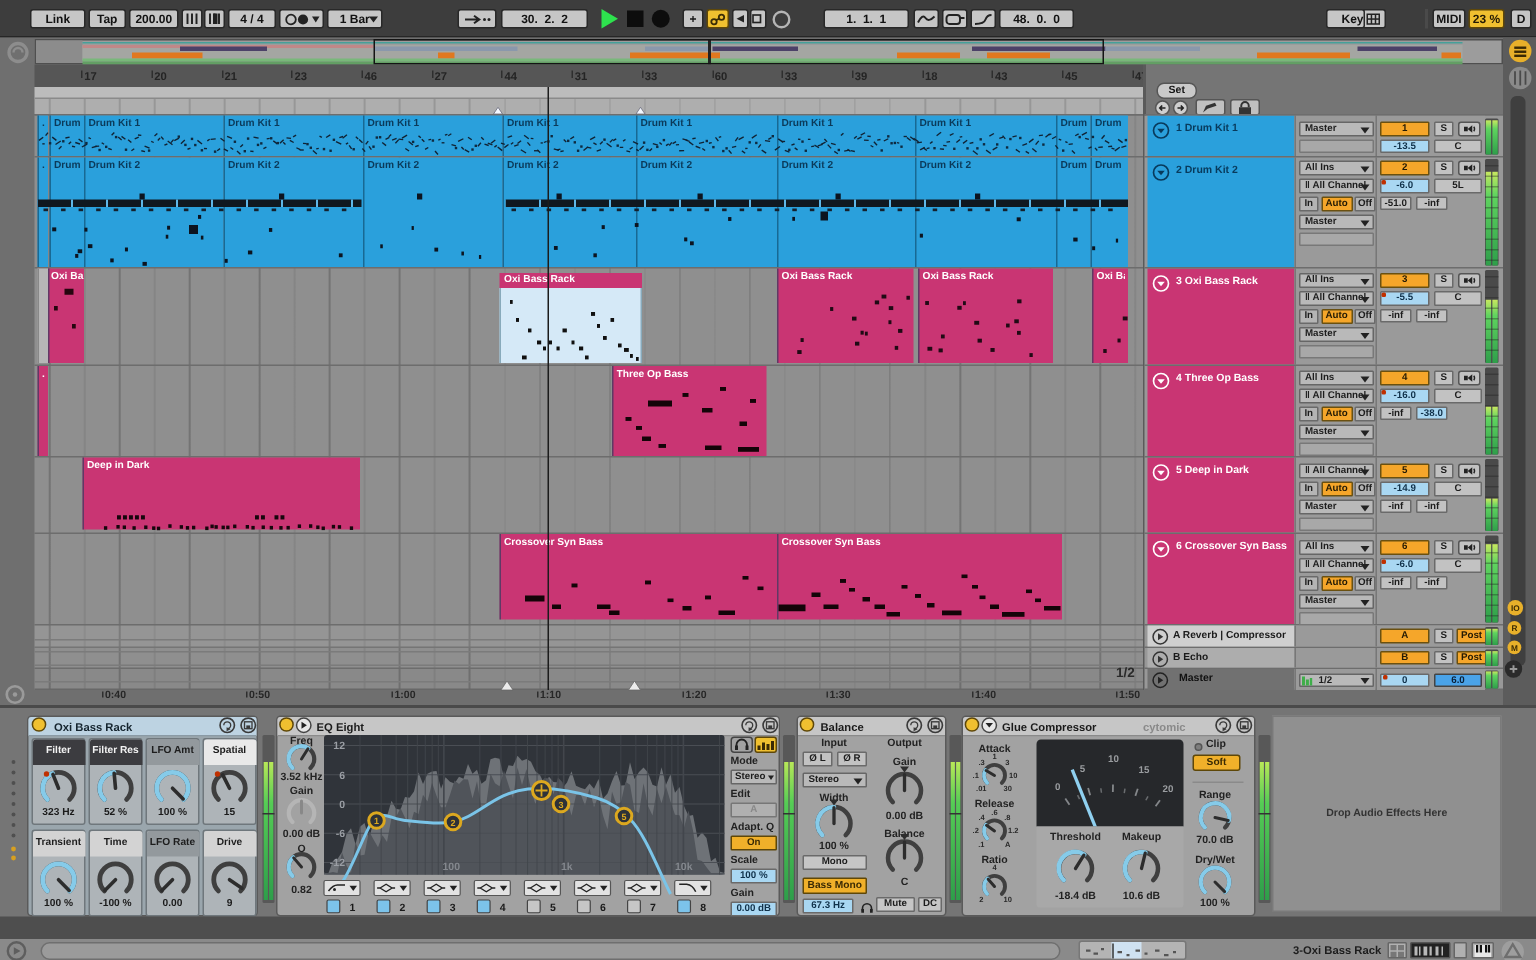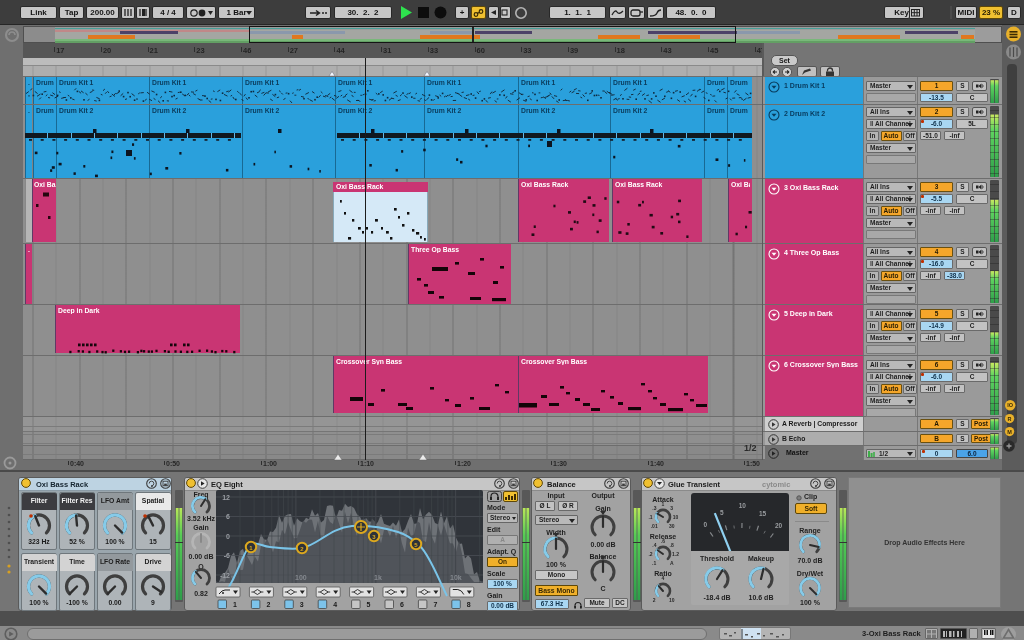--- a/index.html
+++ b/index.html
@@ -1474,21 +1474,21 @@
   </svg>
 <div style="left:641px;top:477px;width:196px;height:134px;background:#a2a2a2;border:1px solid #5a5a5a;border-radius:3px"></div>
 <div style="left:642px;top:478px;width:194px;height:13px;background:#c6c6c6;border-radius:2px 2px 0 0;border-bottom:1px solid #8a8a8a"></div>
 <svg style="left:643px;top:478px" width="10" height="10">
     <circle cx="5" cy="5" r="4.4" fill="#f0c030" stroke="#5e4708" stroke-width="1"></circle>
   </svg>
 <svg style="left:654px;top:478px" width="11" height="11">
     <circle cx="5.5" cy="5.5" r="4.8" fill="#e8e8e8" stroke="#444" stroke-width="1"></circle>
     <path d="M3,4 l2.5,3 l2.5,-3 z" fill="#222"></path>
   </svg>
-<div style="left:668px;top:480px;font-size:7.5px;font-weight:bold;color:#1a1a1a">Glue Transient</div>
+<div style="left:668px;top:480px;font-size:7.5px;font-weight:bold;color:#1a1a1a">Glue Compressor</div>
 <div style="left:762px;top:480px;font-size:7.5px;font-weight:bold;color:#8a8a8a">cytomic</div>
 <svg style="left:810px;top:477.5px" width="26" height="12">
     <circle cx="5.5" cy="5.5" r="4.8" fill="none" stroke="#3a3a3a" stroke-width="1.1"></circle>
     <path d="M3.2,5.5 a2.3,2.3 0 1 1 2.3,2.3 M5.5,8.8 l0-1.2 l1.2,0.6 z" fill="none" stroke="#3a3a3a" stroke-width="0.9"></path>
     <circle cx="19.5" cy="5.5" r="4.8" fill="none" stroke="#3a3a3a" stroke-width="1.1"></circle>
     <rect x="17" y="3.2" width="5" height="4.6" fill="none" stroke="#3a3a3a" stroke-width="0.9"></rect>
     <rect x="18.2" y="5.6" width="2.6" height="2.2" fill="#3a3a3a"></rect>
   </svg>
 <div style="left:640px;top:496px;width:46px;font-size:7px;font-weight:bold;color:#222;text-align:center">Attack</div>
 <div style="left:640px;top:533px;width:46px;font-size:7px;font-weight:bold;color:#222;text-align:center">Release</div>

